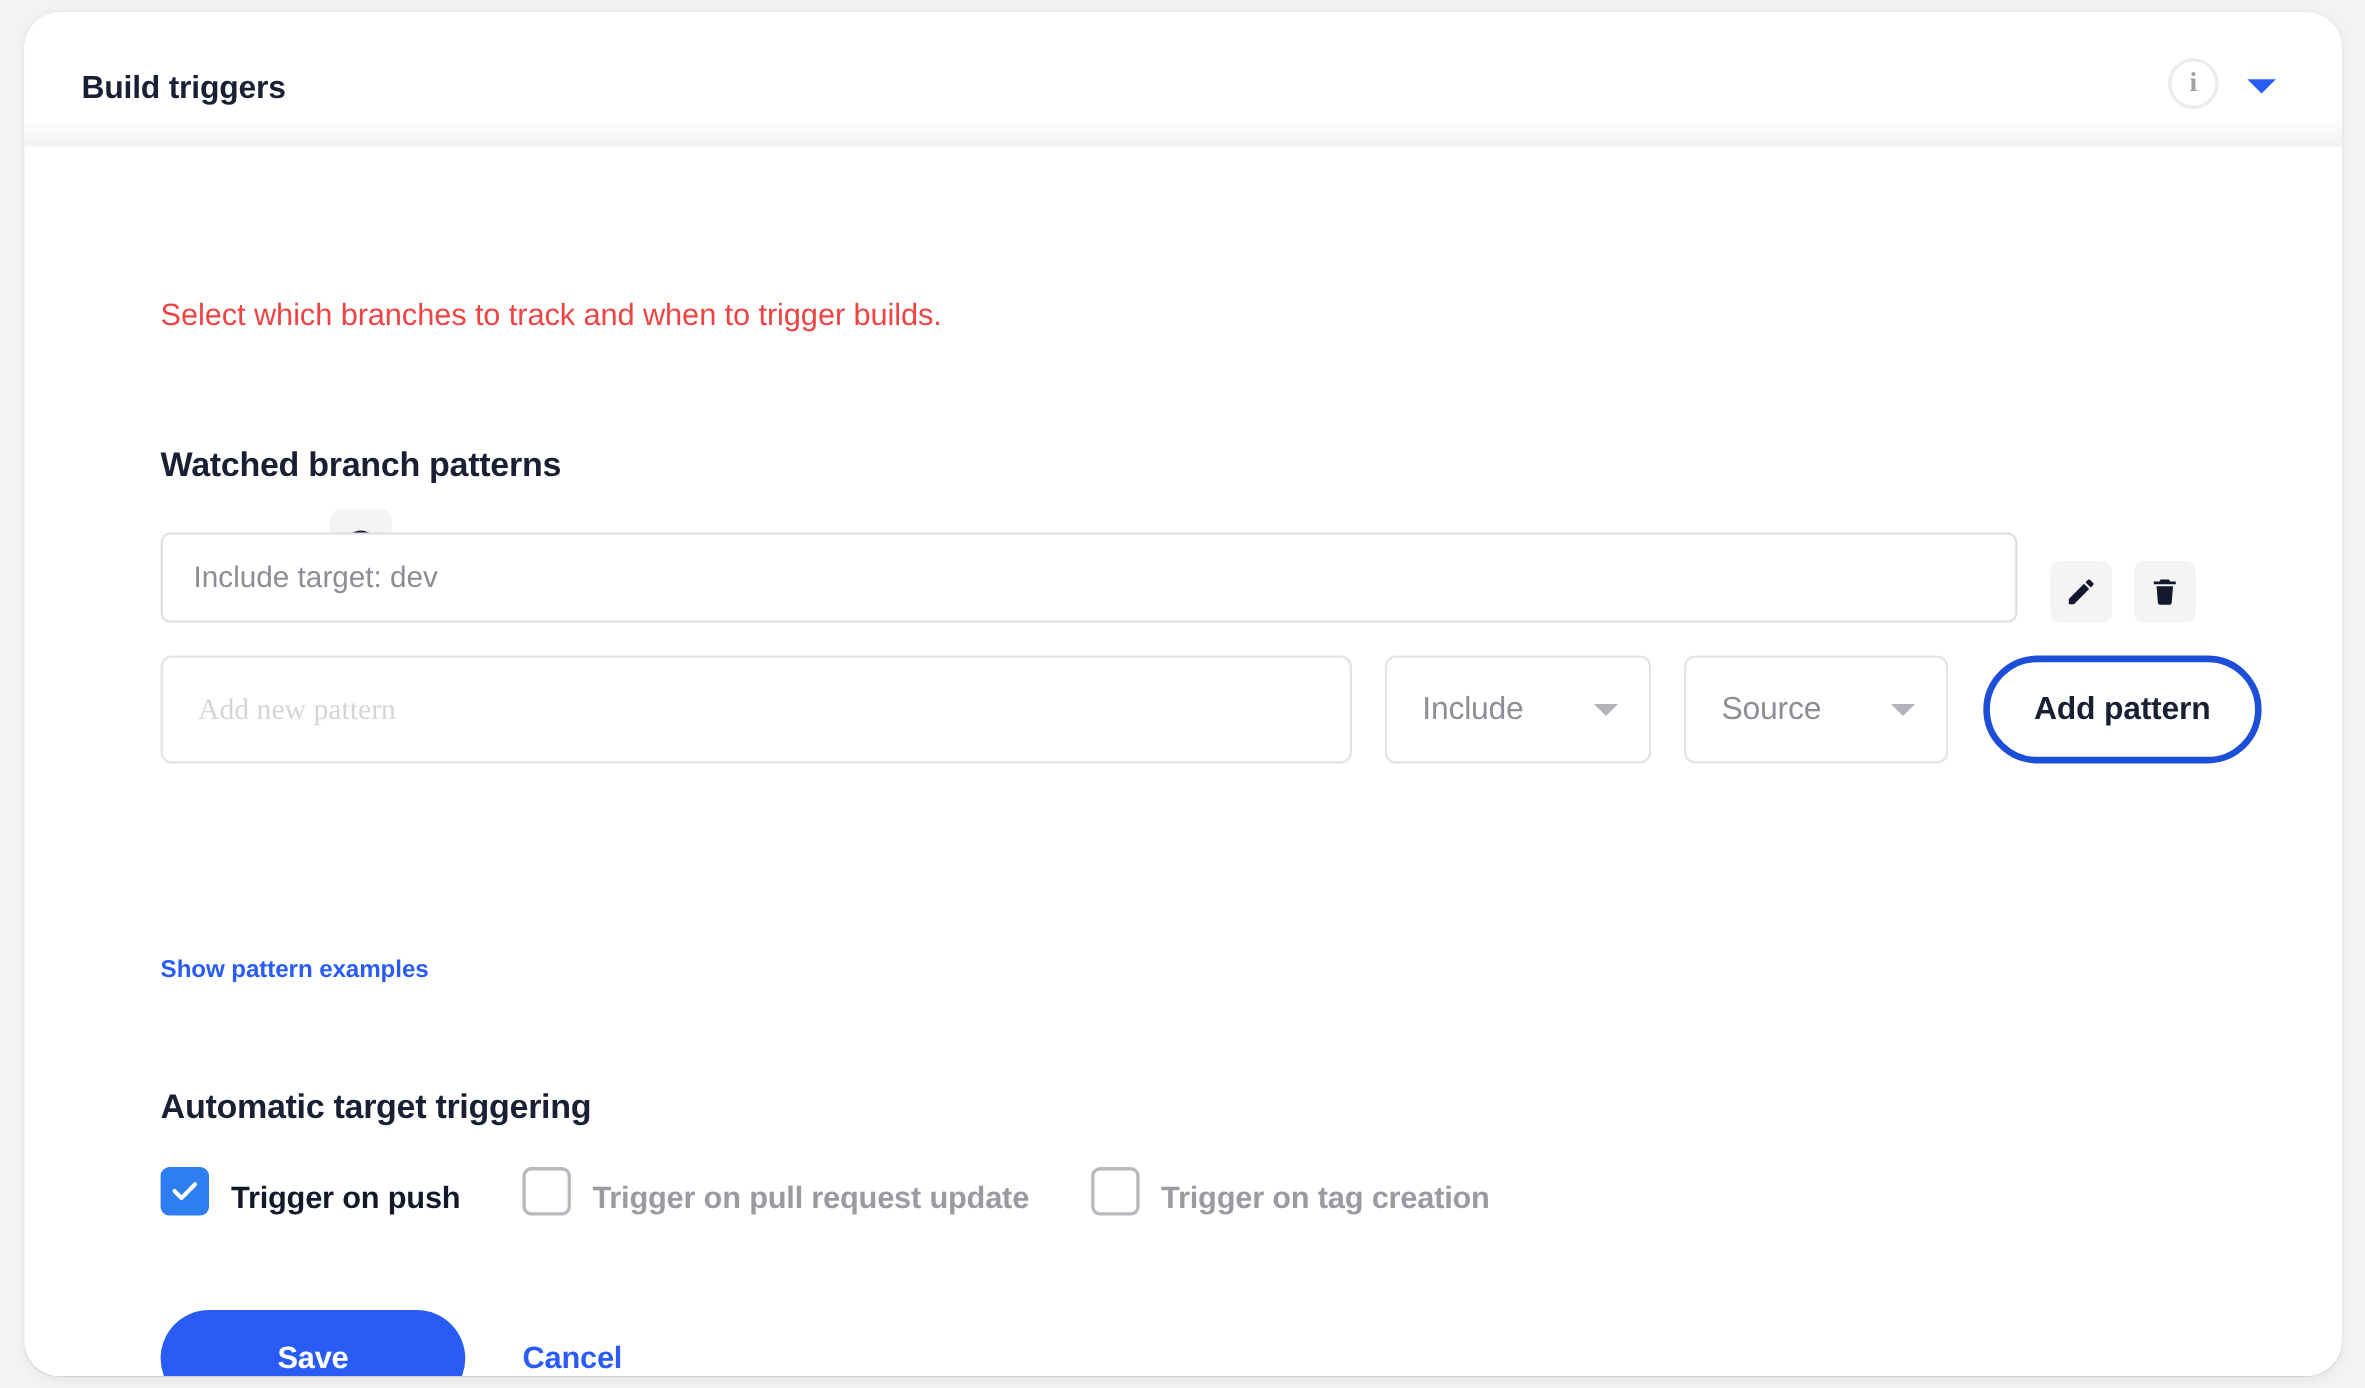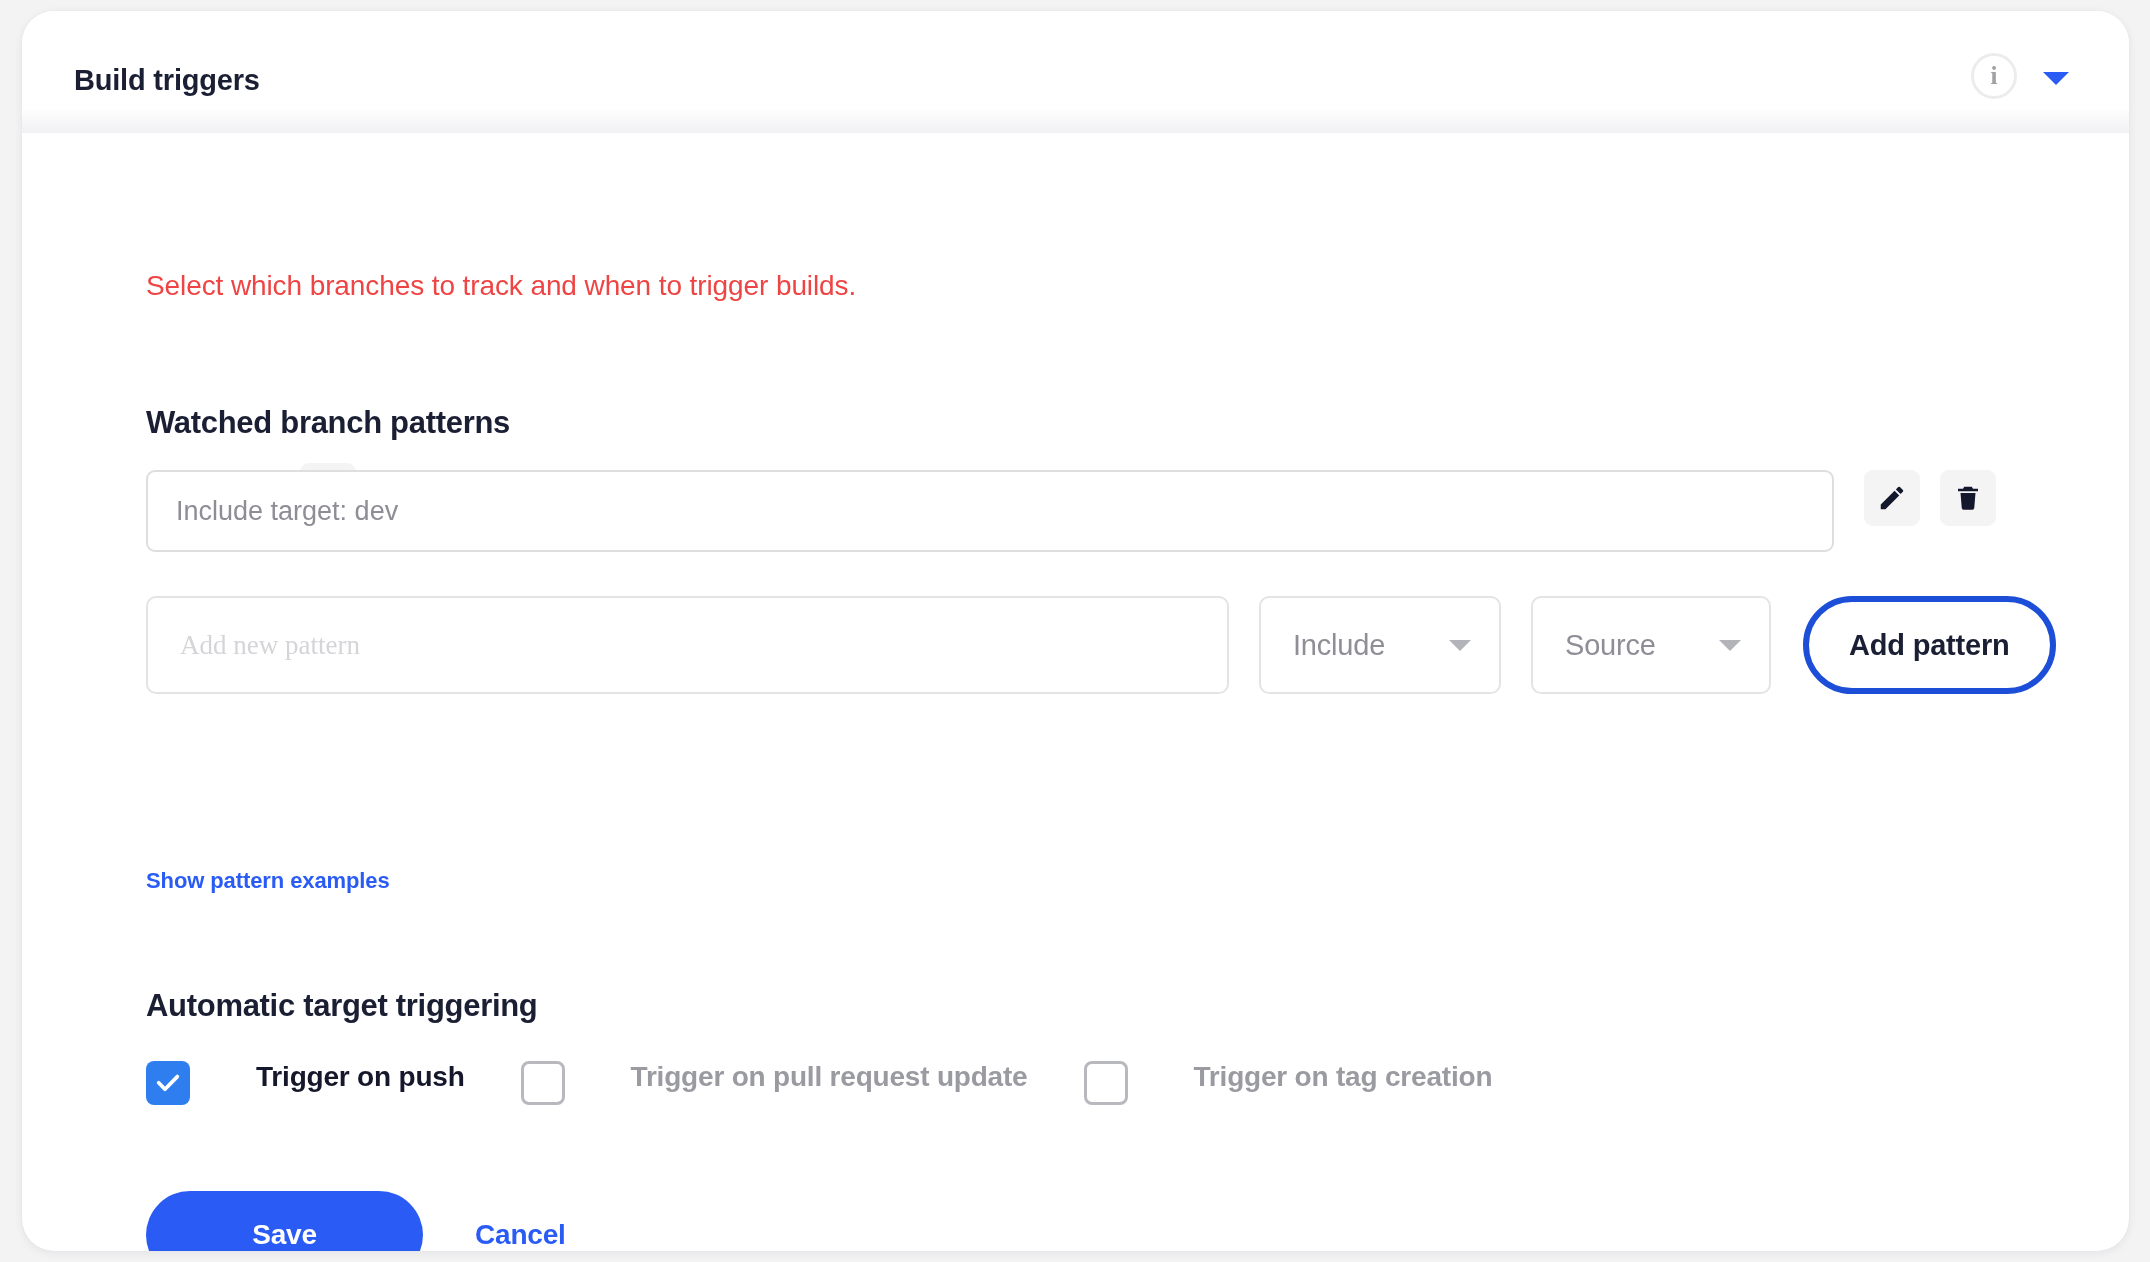--- a/index.html
+++ b/index.html
@@ -119,23 +119,23 @@
     border-radius: 9px;
     display: flex; align-items: center; justify-content: center;
     cursor: pointer;
     border: none;
   }
 
   
   #pattern-row {
     position: absolute;
     left: 124px;
-    top: 337px;
-    display: flex;
-    align-items: flex-start;
+    top: 351px;
+    display: flex;
+    align-items: flex-end;
   }
   #pattern-value-box {
     width: 1688px;
     height: 82px;
     border: 2px solid #dedee1;
     border-radius: 9px;
     background: #fff;
     display: flex;
     align-items: center;
     padding: 0 28px;
@@ -240,24 +240,23 @@
 
   #checkbox-row {
     position: absolute;
     left: 124px;
     top: 928px;
     display: flex;
     align-items: center;
   }
   .check-item {
     display: flex;
-    align-items: flex-start;
+    align-items: flex-end;
     cursor: pointer;
     user-select: none;
-    gap: 46px;
   }
   .check-item + .check-item { margin-left: 56px; }
   .checkbox {
     width: 44px; height: 44px;
     border-radius: 8px;
     flex: 0 0 auto;
     display: flex; align-items: center; justify-content: center;
   }
   .checkbox.checked {
     background: #2f7ef0;

